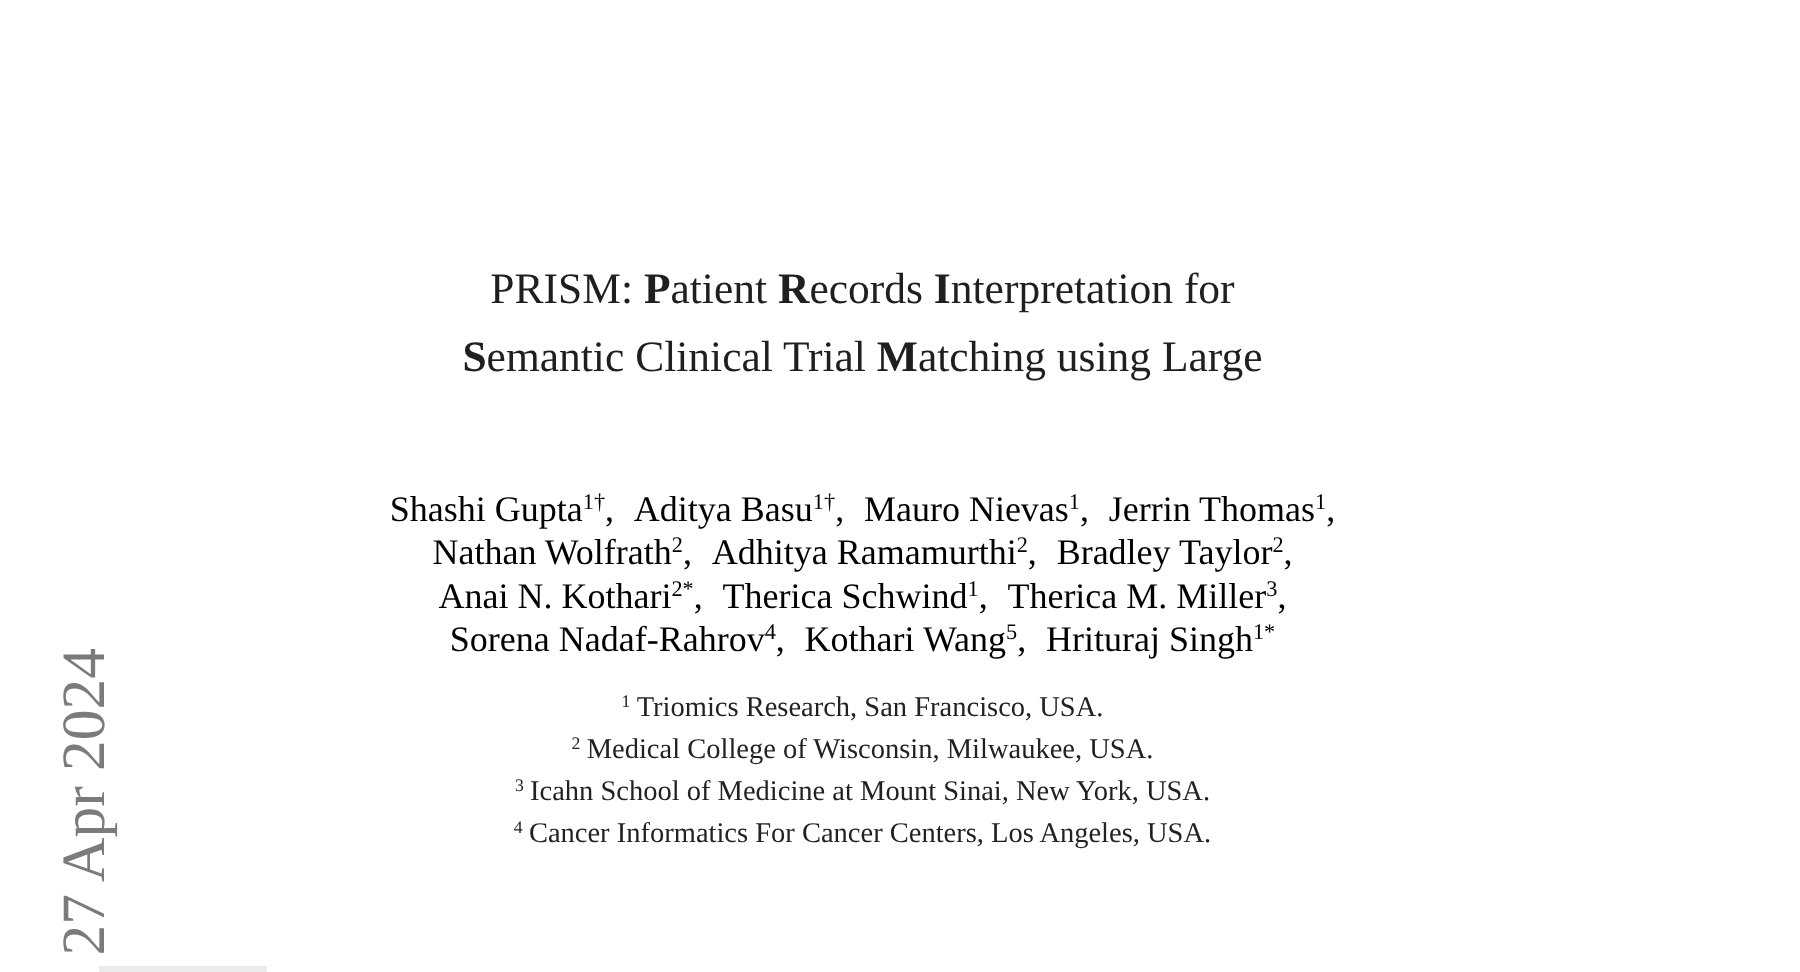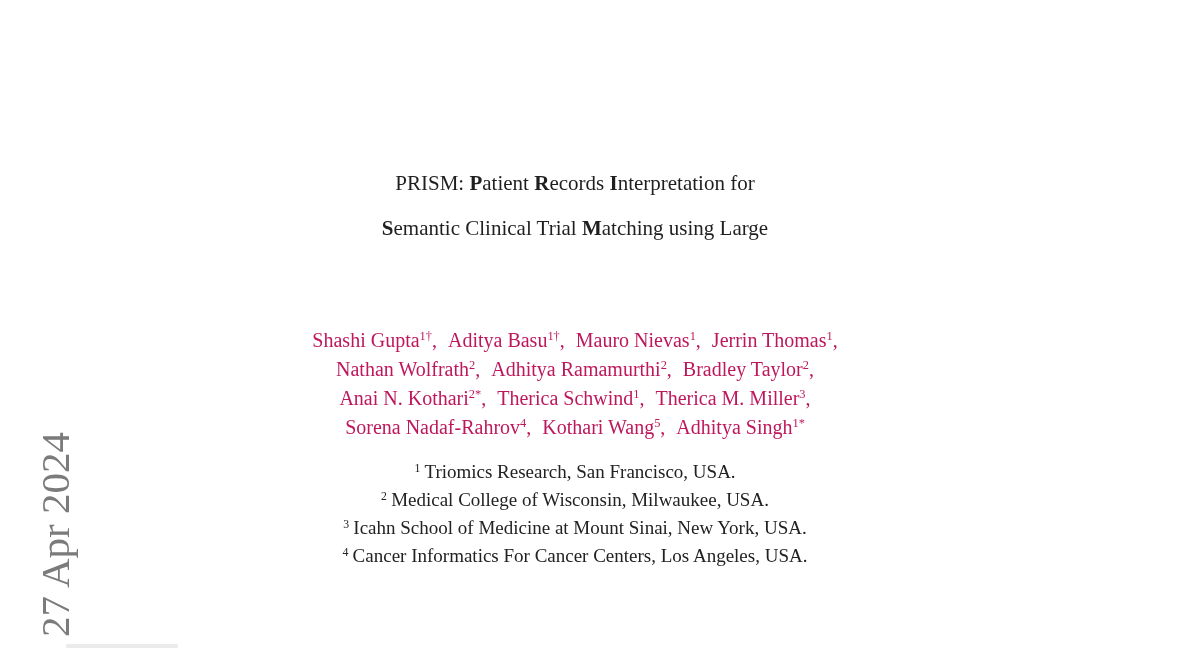--- a/index.html
+++ b/index.html
@@ -21,35 +21,35 @@
     left: 0;
     right: 50px;
     top: 0;
     text-align: center;
   }
   .title {
     position: absolute;
     left: 0;
     right: 0;
     top: 153px;
-    margin: 8px;
-    font-size: 21px;
+    margin: 18px;
+    font-size: 29px;
     font-weight: 400;
     line-height: 45px;
     color: #1f1f1f;
   }
   .title .b { font-weight: 700; }
   .authors {
     position: absolute;
     left: 0;
     right: 0;
     top: 326px;
-    font-size: 20px;
+    font-size: 24px;
     line-height: 29px;
-    color: #be185d;
+    color: #000000;
     text-align: center;
   }
   .authors .sep { margin-right: 0.55em; }
   sup.s {
     font-size: 0.62em;
     line-height: 0;
     vertical-align: baseline;
     position: relative;
     top: -0.55em;
   }
@@ -97,21 +97,21 @@
 
     <h1 class="title">
       <div><span>PRISM: </span><span class="b">P</span><span>atient </span><span class="b">R</span><span>ecords </span><span class="b">I</span><span>nterpretation for</span></div>
       <div><span class="b">S</span><span>emantic Clinical Trial </span><span class="b">M</span><span>atching using Large</span></div>
     </h1>
 
     <div class="authors">
       <div><span>Shashi Gupta</span><sup class="s">1†</sup><span class="sep">,</span><span>Aditya Basu</span><sup class="s">1†</sup><span class="sep">,</span><span>Mauro Nievas</span><sup class="s">1</sup><span class="sep">,</span><span>Jerrin Thomas</span><sup class="s">1</sup><span>,</span></div>
       <div><span>Nathan Wolfrath</span><sup class="s">2</sup><span class="sep">,</span><span>Adhitya Ramamurthi</span><sup class="s">2</sup><span class="sep">,</span><span>Bradley Taylor</span><sup class="s">2</sup><span>,</span></div>
       <div><span>Anai N. Kothari</span><sup class="s">2*</sup><span class="sep">,</span><span>Therica Schwind</span><sup class="s">1</sup><span class="sep">,</span><span>Therica M. Miller</span><sup class="s">3</sup><span>,</span></div>
-      <div><span>Sorena Nadaf-Rahrov</span><sup class="s">4</sup><span class="sep">,</span><span>Kothari Wang</span><sup class="s">5</sup><span class="sep">,</span><span>Adhitya Singh</span><sup class="s">1*</sup><span></span></div>
+      <div><span>Sorena Nadaf-Rahrov</span><sup class="s">4</sup><span class="sep">,</span><span>Kothari Wang</span><sup class="s">5</sup><span class="sep">,</span><span>Hrituraj Singh</span><sup class="s">1*</sup><span></span></div>
     </div>
 
     <div class="affils">
       <div><sup class="s">1</sup><span class="atext">Triomics Research, San Francisco, USA.</span></div>
       <div><sup class="s">2</sup><span class="atext">Medical College of Wisconsin, Milwaukee, USA.</span></div>
       <div><sup class="s">3</sup><span class="atext">Icahn School of Medicine at Mount Sinai, New York, USA.</span></div>
       <div><sup class="s">4</sup><span class="atext">Cancer Informatics For Cancer Centers, Los Angeles, USA.</span></div>
     </div>
 
   </div>

